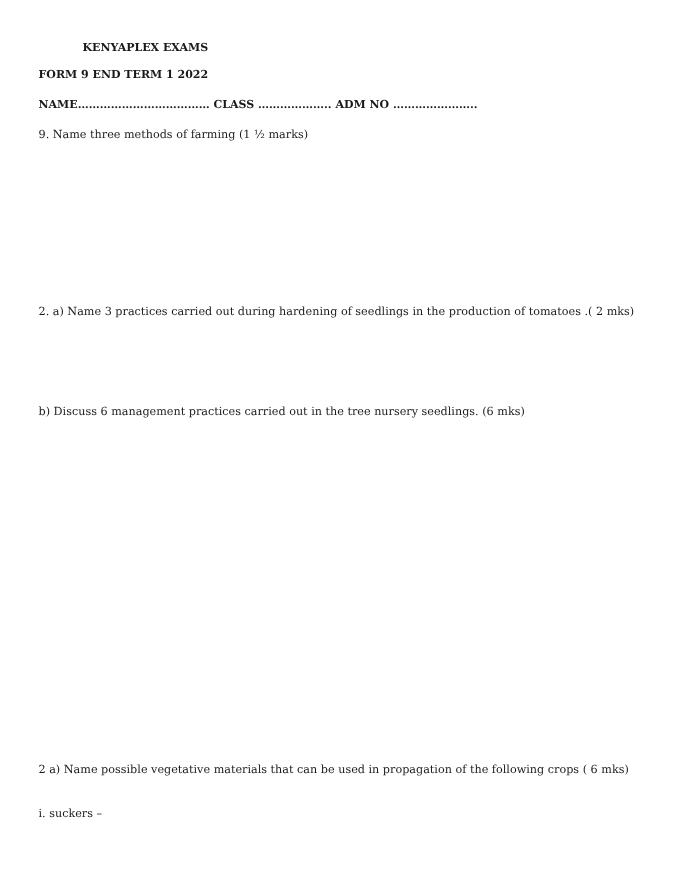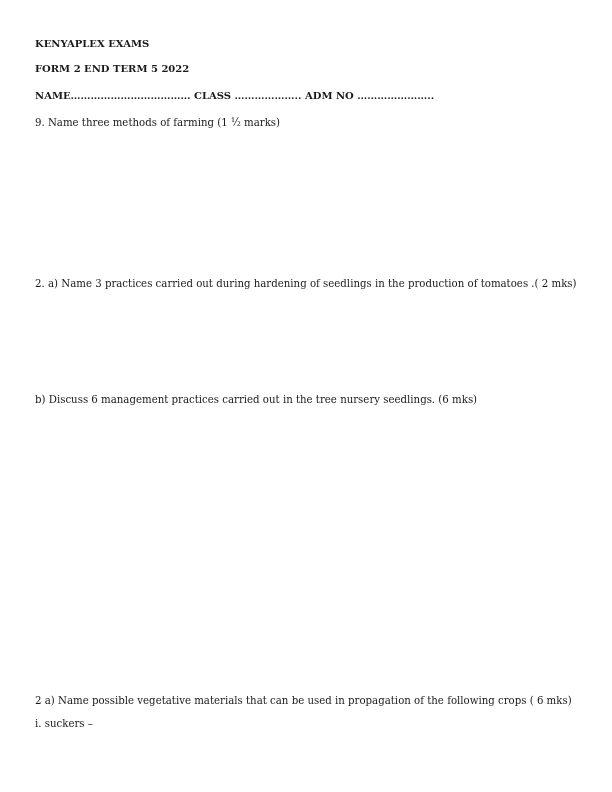--- a/index.html
+++ b/index.html
@@ -6,26 +6,26 @@
   body { width: 612px; height: 792px; position: relative; overflow: hidden;
          font-family: "DejaVu Serif", "Liberation Serif", serif; color: #1a1a1a; }
   .line { position: absolute; left: 35px; font-size: 10.2px; white-space: nowrap; line-height: 12px; }
   .bold { font-weight: bold; font-size: 10px; }
   .wrap { white-space: normal; width: 545px; line-height: 16px; }
 </style>
 </head>
 <body>
 
 <div>
-  <div class="line bold" style="top:38px;">KENYAPLEX EXAMS</div>
-  <div class="line bold" style="top:63px;">FORM 2 END TERM 5 2022</div>
+  <div class="line bold" style="top:38px;margin-left:40px;">KENYAPLEX EXAMS</div>
+  <div class="line bold" style="top:63px;">FORM 9 END TERM 1 2022</div>
   <div class="line bold" style="top:90px;">NAME……………………………… CLASS ……………….. ADM NO …………………..</div>
 
   <div class="line" style="top:117px;">9. Name three methods of farming (1 ½ marks)</div>
 
   <div class="line wrap" style="top:276px;">2. a) Name 3 practices carried out during hardening of seedlings in the production of tomatoes .( 2 mks)</div>
 
-  <div class="line" style="top:394px;">b) Discuss 6 management practices carried out in the tree nursery seedlings. (6 mks)</div>
+  <div class="line" style="top:369px;">b) Discuss 6 management practices carried out in the tree nursery seedlings. (6 mks)</div>
 
   <div class="line wrap" style="top:693px;">2 a) Name possible vegetative materials that can be used in propagation of the following crops ( 6 mks)</div>
 
-  <div class="line" style="top:718px;">i. suckers –</div>
+  <div class="line" style="top:735px;">i. suckers –</div>
 </div>
 
 </body></html>

